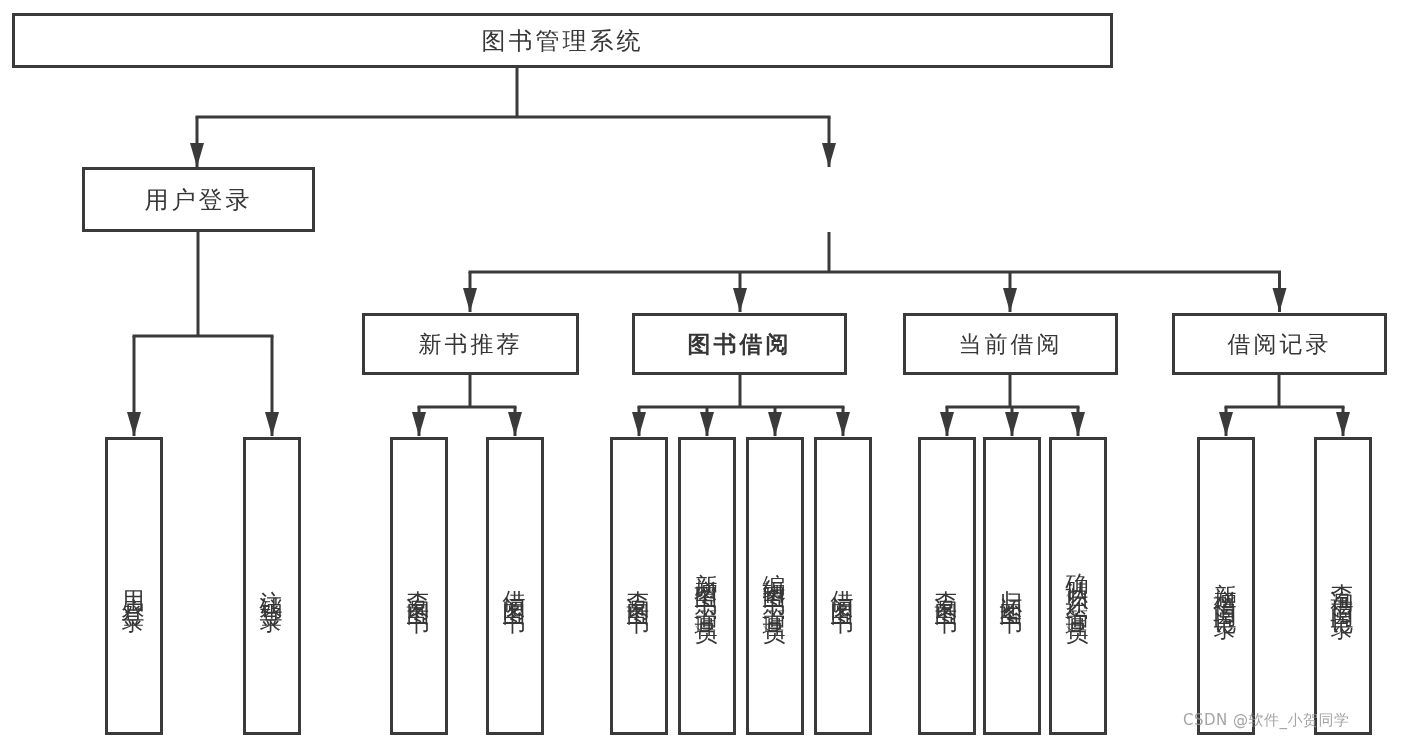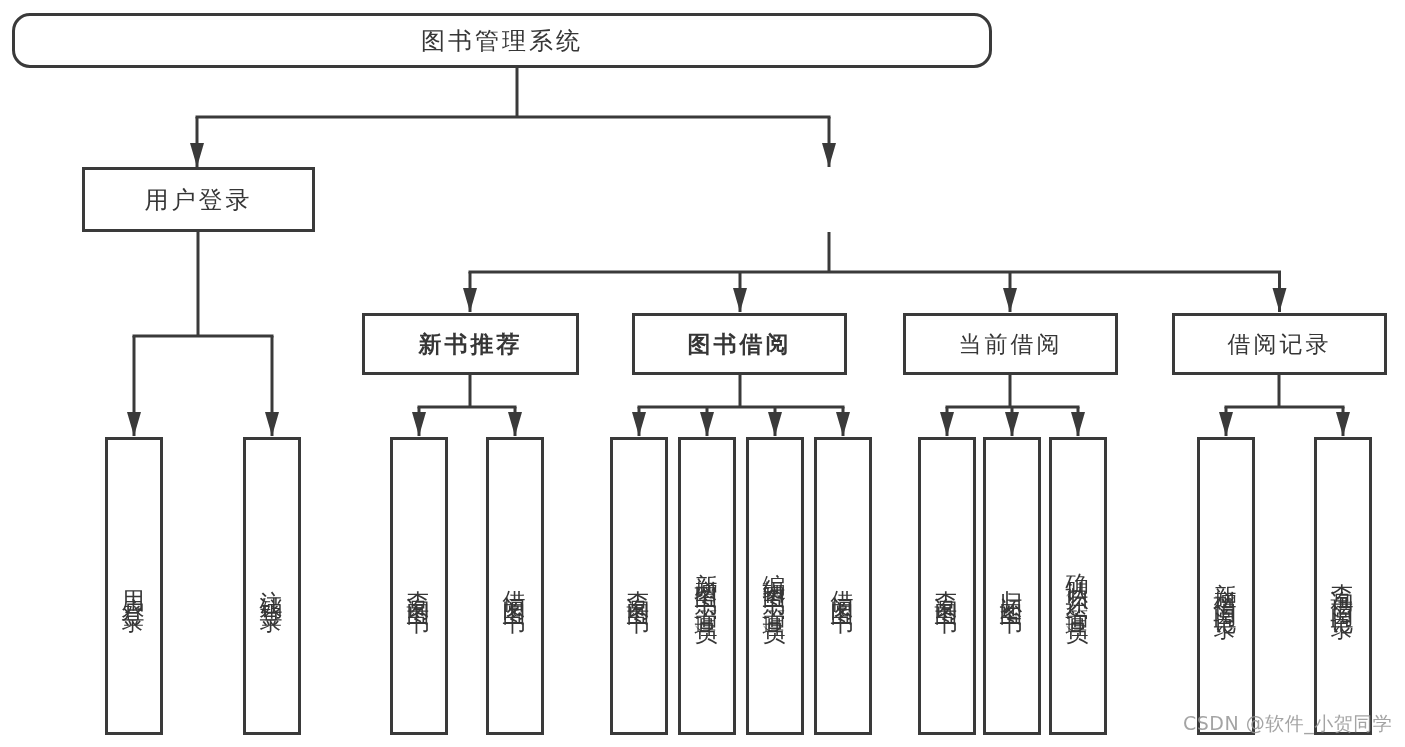--- a/index.html
+++ b/index.html
@@ -26,22 +26,22 @@
     position: absolute;
     box-sizing: border-box;
     border: 3px solid #3a3a3a;
     background: #ffffff;
     display: flex;
     align-items: center;
     justify-content: center;
     color: #363636;
   }
   .node.root-box {
-    left: 12px; top: 13px; width: 980px; height: 55px;
-    font-size: 24px; letter-spacing: 3px; border-radius: 18px;
+    left: 12px; top: 13px; width: 1101px; height: 55px;
+    font-size: 24px; letter-spacing: 3px;
   }
   .node.l2-box {
     top: 167px; width: 233px; height: 65px;
     font-size: 24px; letter-spacing: 3px;
   }
   .node.l3-box {
     top: 313px; width: 215px; height: 62px;
     font-size: 23px; letter-spacing: 3px;
   }
   .node.leaf {
@@ -52,21 +52,21 @@
     writing-mode: vertical-rl;
     text-orientation: mixed;
     letter-spacing: 7px;
     white-space: nowrap;
   }
   .label { display: inline-block; }
   #watermark {
     position: absolute;
     left: 1183px;
     top: 711px;
-    font-size: 19px;
+    font-size: 15px;
     letter-spacing: 0.5px;
     color: rgba(148, 148, 148, 0.85);
     white-space: nowrap;
     pointer-events: none;
   }
 </style>
 </head>
 <body>
 
 <div id="stage">
@@ -136,21 +136,21 @@
   </svg>
 
   <div class="node root-box">
     <span class="label">图书管理系统</span>
   </div>
 
   <div class="node l2-box" style="left:82px;">
     <span class="label">用户登录</span>
   </div>
 
-  <div class="node l3-box" style="left:362px;width:217px;font-weight:bold;">
+  <div class="node l3-box" style="left:362px;width:217px;">
     <span class="label">新书推荐</span>
   </div>
   <div class="node l3-box" style="left:632px;font-weight:bold;">
     <span class="label">图书借阅</span>
   </div>
   <div class="node l3-box" style="left:1172px;">
     <span class="label">借阅记录</span>
   </div>
   <div class="node l3-box" style="left:903px;">
     <span class="label">当前借阅</span>

